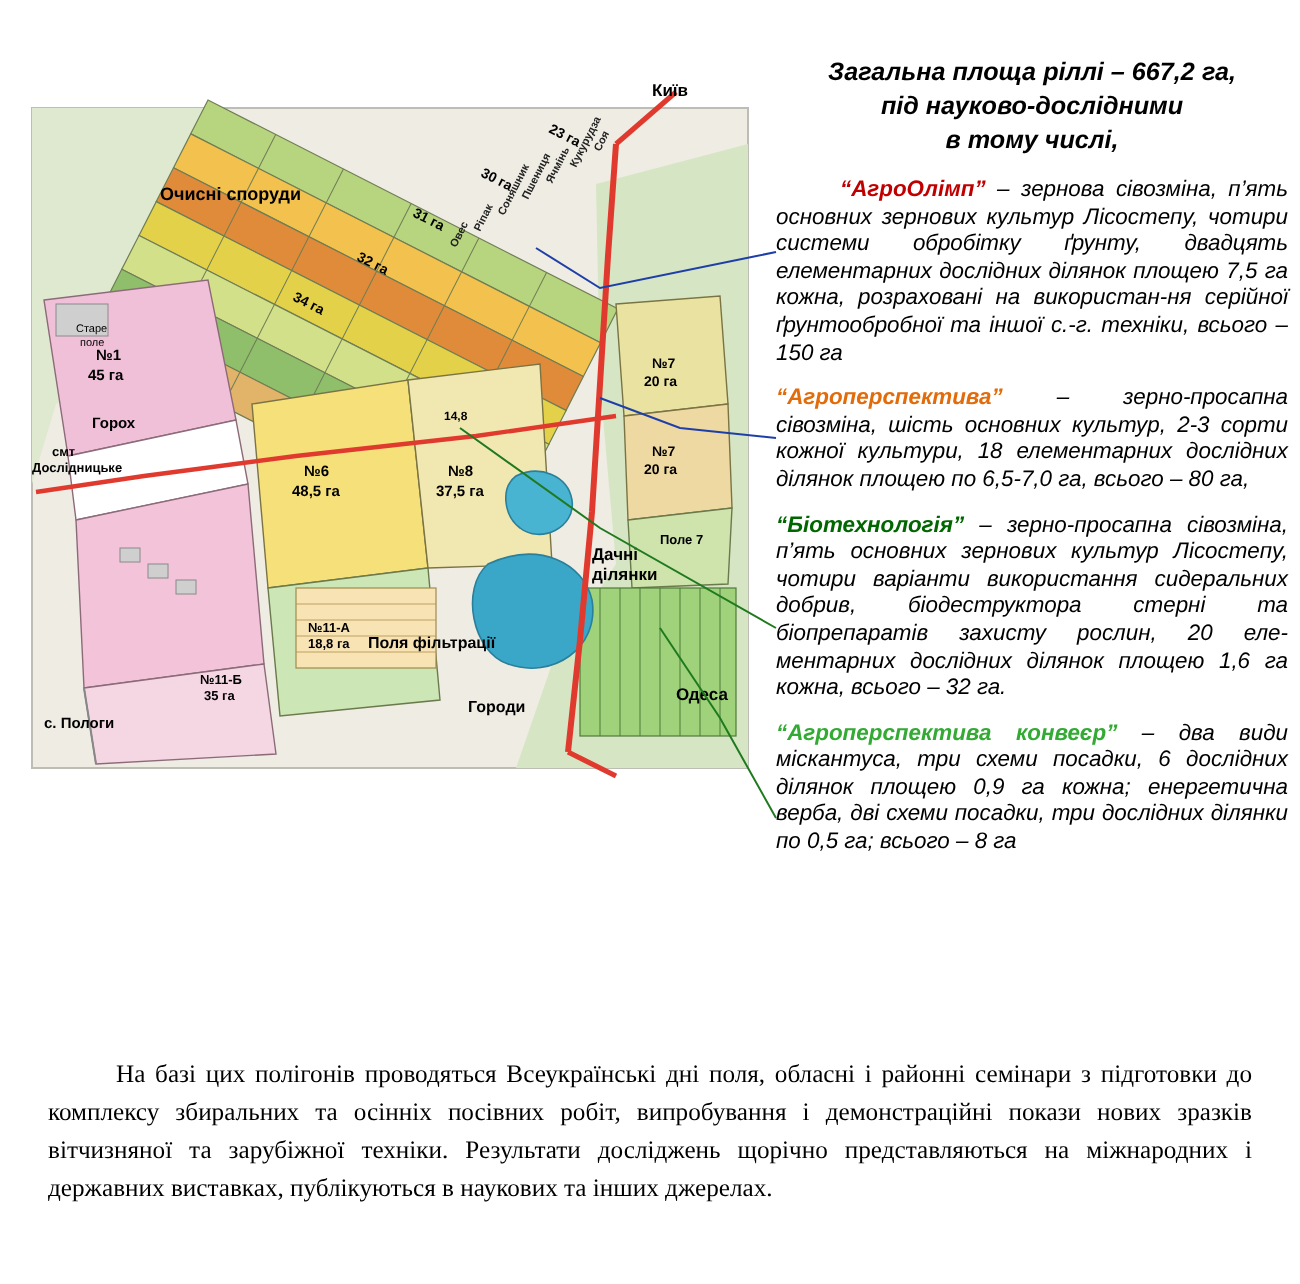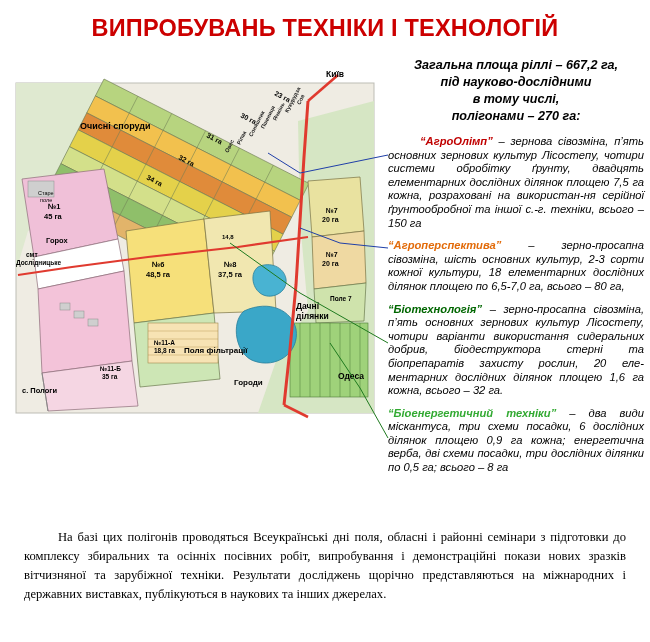--- a/index.html
+++ b/index.html
@@ -103,21 +103,20 @@
     position: absolute;
     left: 0; top: 0;
     width: 650px; height: 430px;
     pointer-events: none;
   }
 </style>
 </head>
 <body>
 
 <div class="title-block">
-  <div class="title-line">ВИПРОБУВАНЬ ТЕХНІКИ І ТЕХНОЛОГІЙ</div>
 </div>
 
 <div class="content">
 
   <div class="map-wrap">
     <div class="map-frame">
       <svg class="map-svg" width="378" height="385" viewBox="0 0 378 385" xmlns="http://www.w3.org/2000/svg">
 
         <rect x="0" y="0" width="378" height="385" fill="#ffffff"></rect>
         <rect x="8" y="22" width="358" height="330" fill="#efece3" stroke="#bdbdb5" stroke-width="1"></rect>
@@ -268,36 +267,35 @@
     <g stroke="#1f7a1f" stroke-width="1" fill="none">
       <path d="M330 300 L360 345 L388 395"></path>
     </g>
   </svg>
 
   <div class="right-col">
     <div class="intro">
       <div>Загальна площа ріллі – 667,2 га,</div>
       <div>під науково-дослідними</div>
       <div>в тому числі,</div>
-      <div>полігонами – 270 га:</div>
     </div>
 
     <div class="para">
       <span class="pname pname-agroolimp">“АгроОлімп”</span><span> – зернова сівозміна, п’ять основних зернових культур Лісостепу, чотири системи обробітку ґрунту, двадцять елементарних дослідних ділянок площею 7,5 га кожна, розраховані на використан-ня серійної ґрунтообробної та іншої с.-г. техніки, всього – 150 га</span>
     </div>
 
     <div class="para">
       <span class="pname pname-agroperspektyva">“Агроперспектива”</span><span> – зерно-просапна сівозміна, шість основних культур, 2-3 сорти кожної культури, 18 елементарних дослідних ділянок площею по 6,5-7,0 га, всього – 80 га,</span>
     </div>
 
     <div class="para">
       <span class="pname pname-biotech">“Біотехнологія”</span><span> – зерно-просапна сівозміна, п’ять основних зернових культур Лісостепу, чотири варіанти використання сидеральних добрив, біодеструктора стерні та біопрепаратів захисту рослин, 20 еле-ментарних дослідних ділянок площею 1,6 га кожна, всього – 32 га.</span>
     </div>
 
     <div class="para">
-      <span class="pname pname-bioenerg">“Біоенергетичний техніки”</span><span> – два види міскантуса, три схеми посадки, 6 дослідних ділянок площею 0,9 га кожна; енергетична верба, дві схеми посадки, три дослідних ділянки по 0,5 га; всього – 8 га</span>
+      <span class="pname pname-bioenerg">“Агроперспектива конвеєр”</span><span> – два види міскантуса, три схеми посадки, 6 дослідних ділянок площею 0,9 га кожна; енергетична верба, дві схеми посадки, три дослідних ділянки по 0,5 га; всього – 8 га</span>
     </div>
   </div>
 </div>
 
 <div class="bottom">
   <span class="indent"></span><span>На базі цих полігонів проводяться Всеукраїнські дні поля, обласні і районні семінари з підготовки до комплексу збиральних та осінніх посівних робіт, випробування і демонстраційні покази нових зразків вітчизняної та зарубіжної техніки. Результати досліджень щорічно представляються на міжнародних і державних виставках, публікуються в наукових та інших джерелах.</span>
 </div>
 
 </body></html>

